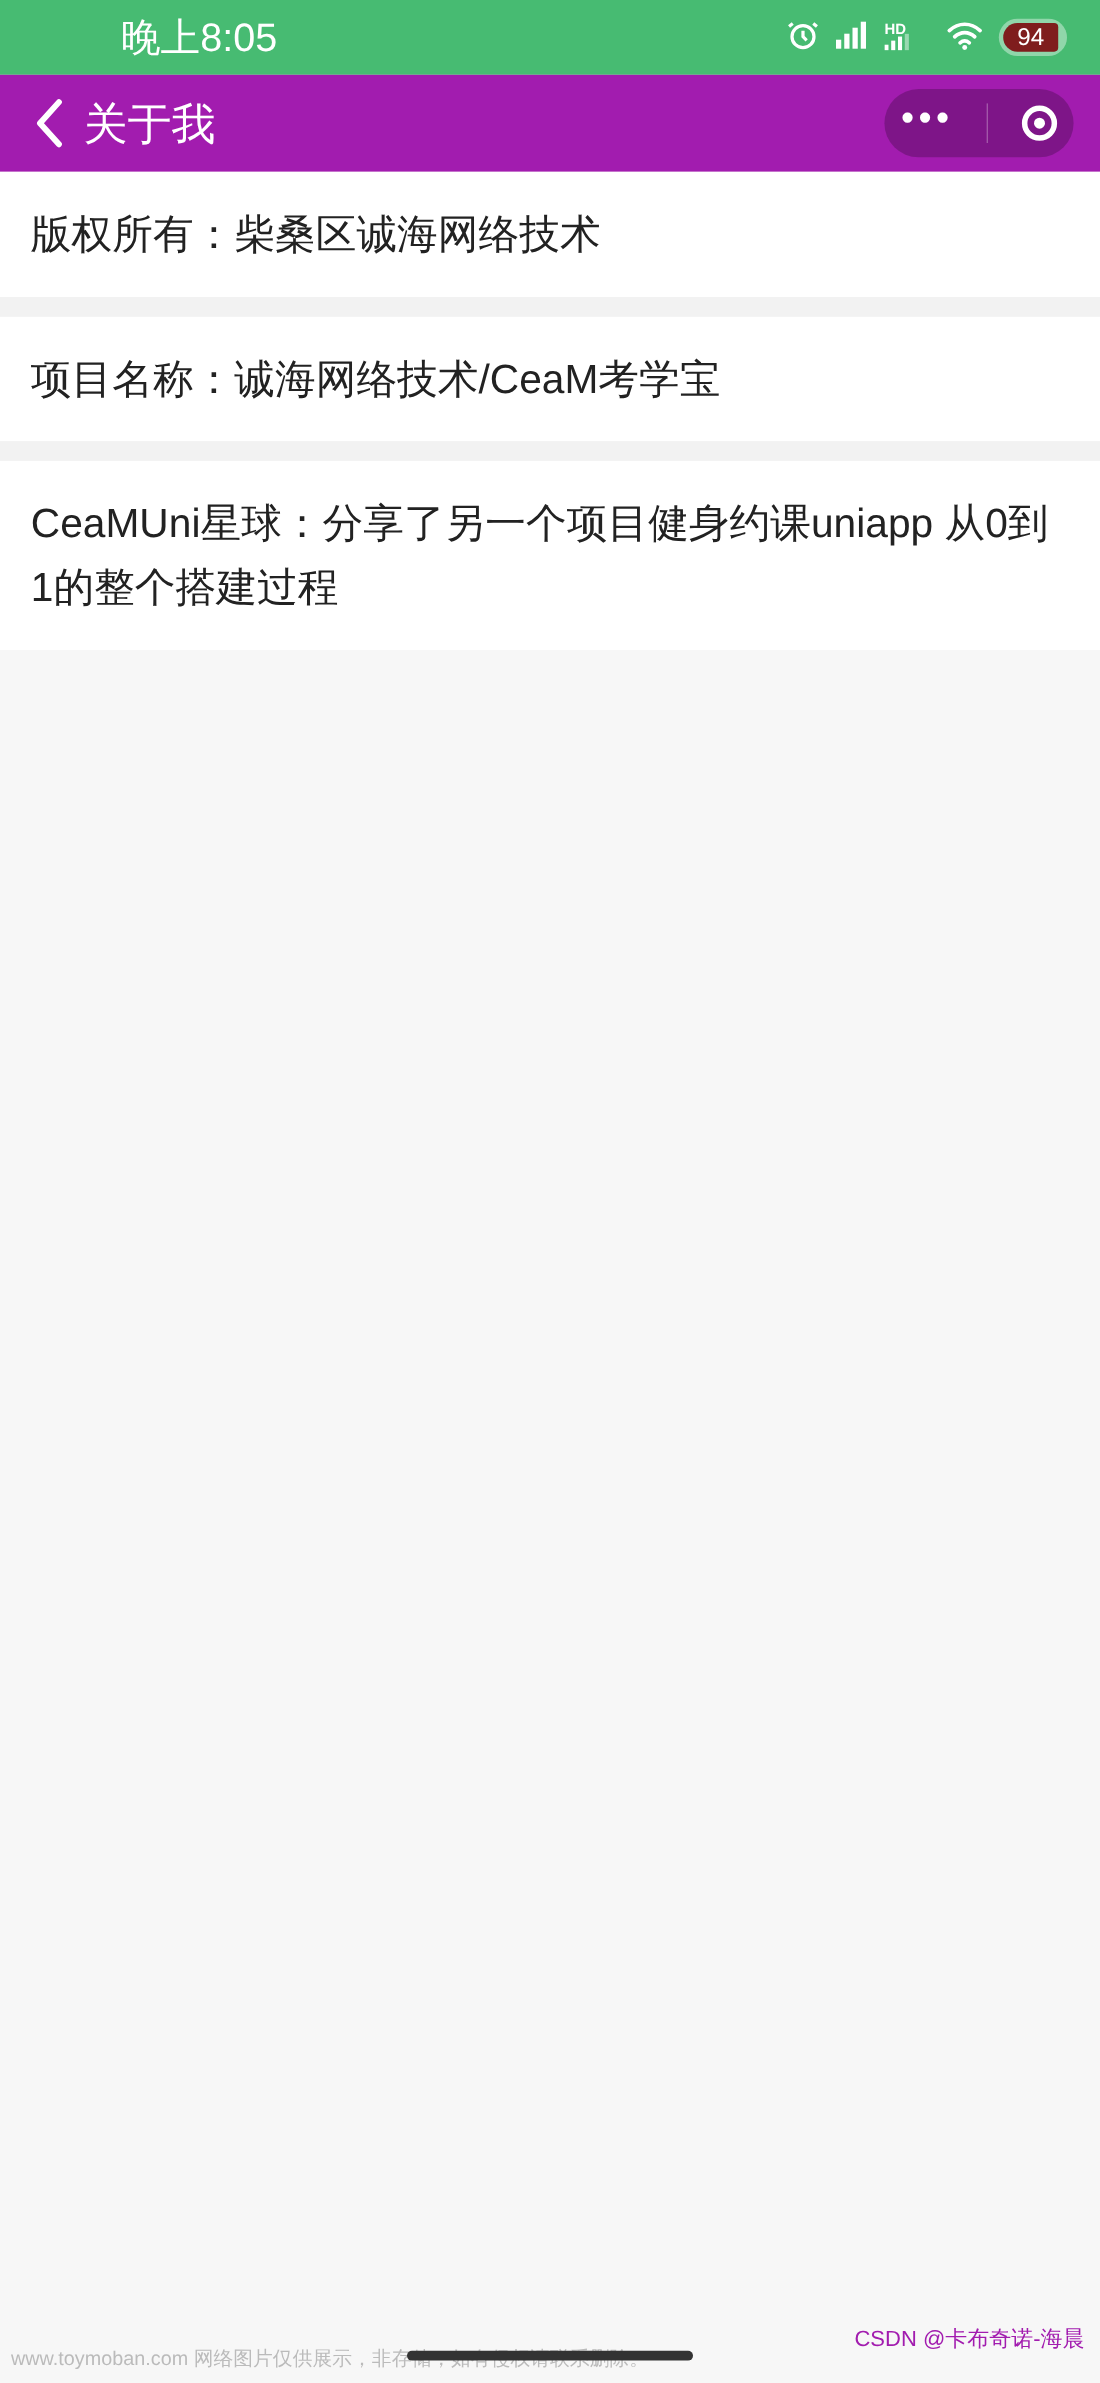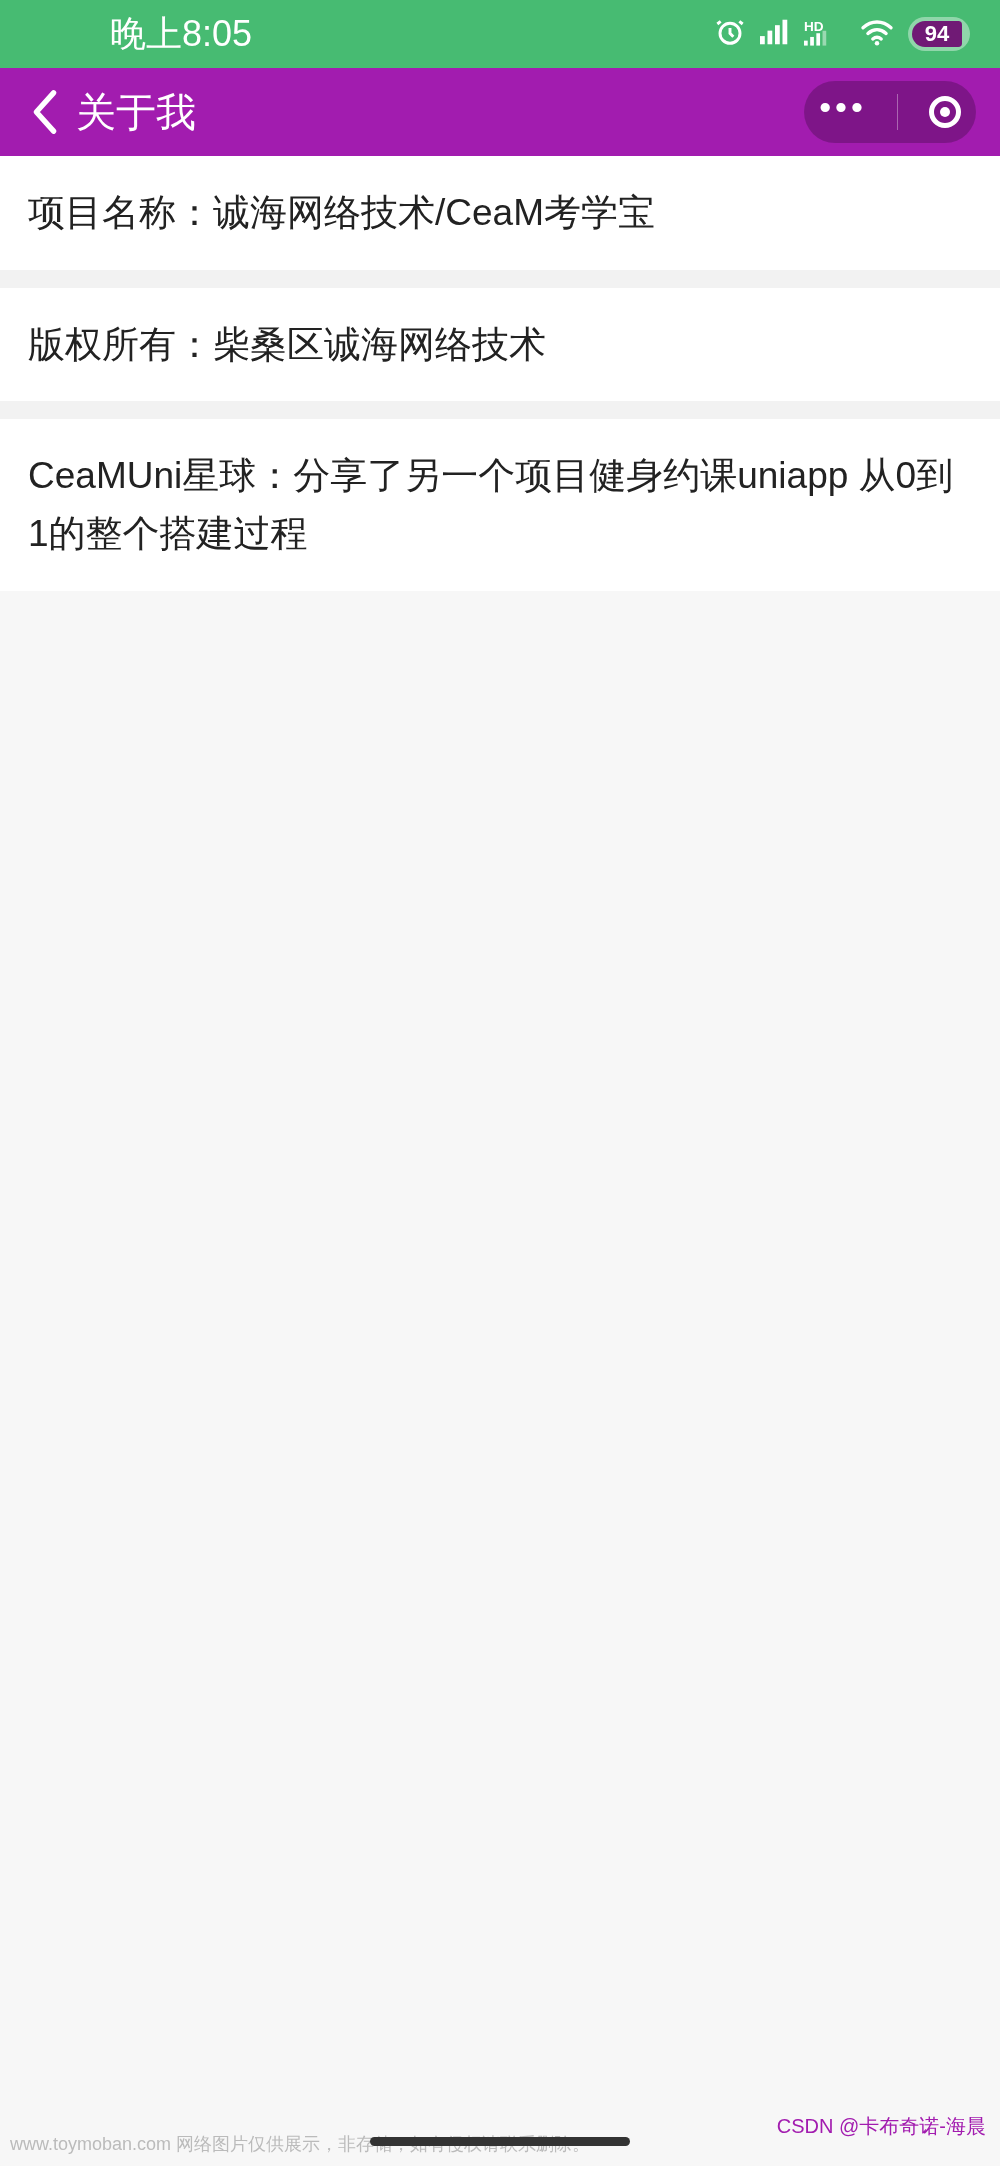--- a/index.html
+++ b/index.html
@@ -36,30 +36,30 @@
     }
     .battery {
       display: flex;
       align-items: center;
       background: rgba(255,255,255,0.4);
       border-radius: 18px;
       padding: 2px 8px 2px 4px;
       height: 34px;
     }
     .battery-fill {
-      background: #701a75;
+      background: #7f1d1d;
       height: 26px;
       width: 50px;
       border-radius: 14px 4px 4px 14px;
       display: flex;
       align-items: center;
       justify-content: center;
       color: #fff;
       font-size: 22px;
-      font-weight: 700;
+      font-weight: 400;
     }
     .nav-bar {
       background: #a21caf;
       height: 88px;
       display: flex;
       align-items: center;
       padding: 0 30px;
       position: relative;
     }
     .back-btn {
@@ -207,24 +207,24 @@
   <div class="nav-title">关于我</div>
   <div class="capsule">
     <div class="capsule-dots">•••</div>
     <div class="capsule-divider"></div>
     <div class="capsule-target"></div>
   </div>
 </div>
 
 <div class="content">
   <div class="card">
+    <div class="card-text">版权所有：柴桑区诚海网络技术</div>
+  </div>
+  <div class="card">
     <div class="card-text">项目名称：诚海网络技术/CeaM考学宝</div>
-  </div>
-  <div class="card">
-    <div class="card-text">版权所有：柴桑区诚海网络技术</div>
   </div>
   <div class="card">
     <div class="card-text">CeaMUni星球：分享了另一个项目健身约课uniapp 从0到1的整个搭建过程</div>
   </div>
 </div>
 
 <div class="watermark-left">www.toymoban.com 网络图片仅供展示，非存储，如有侵权请联系删除。</div>
 <div class="watermark-right">CSDN @卡布奇诺-海晨</div>
 <div class="home-indicator"></div>
 

